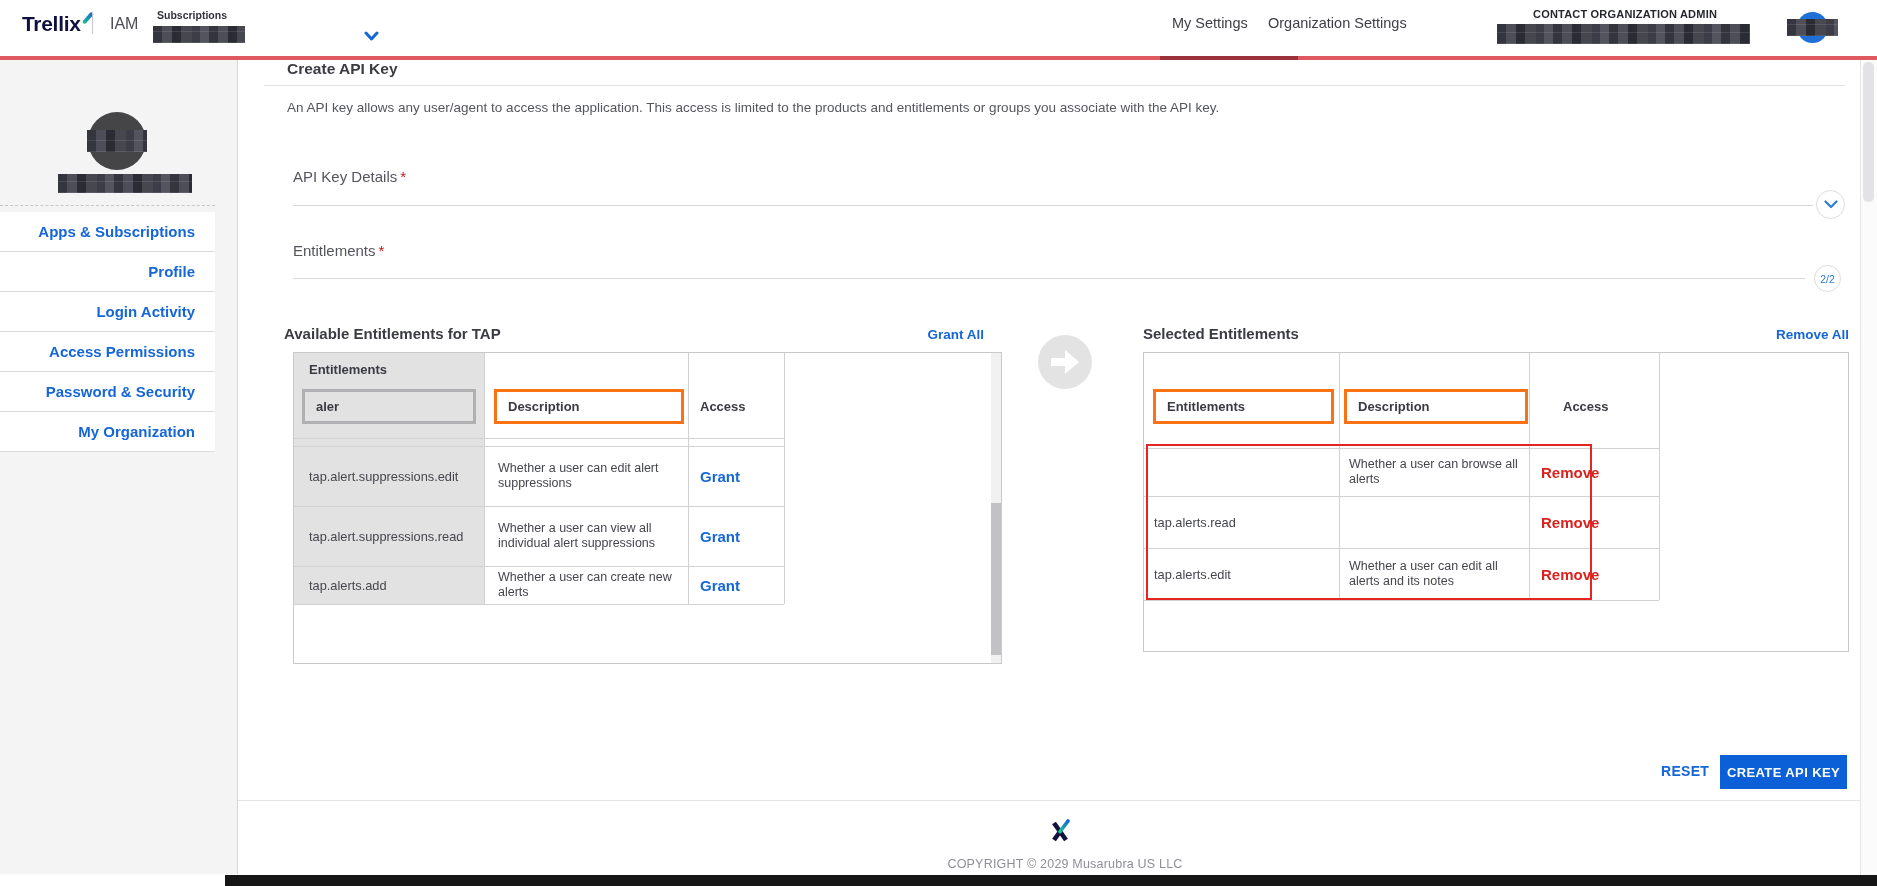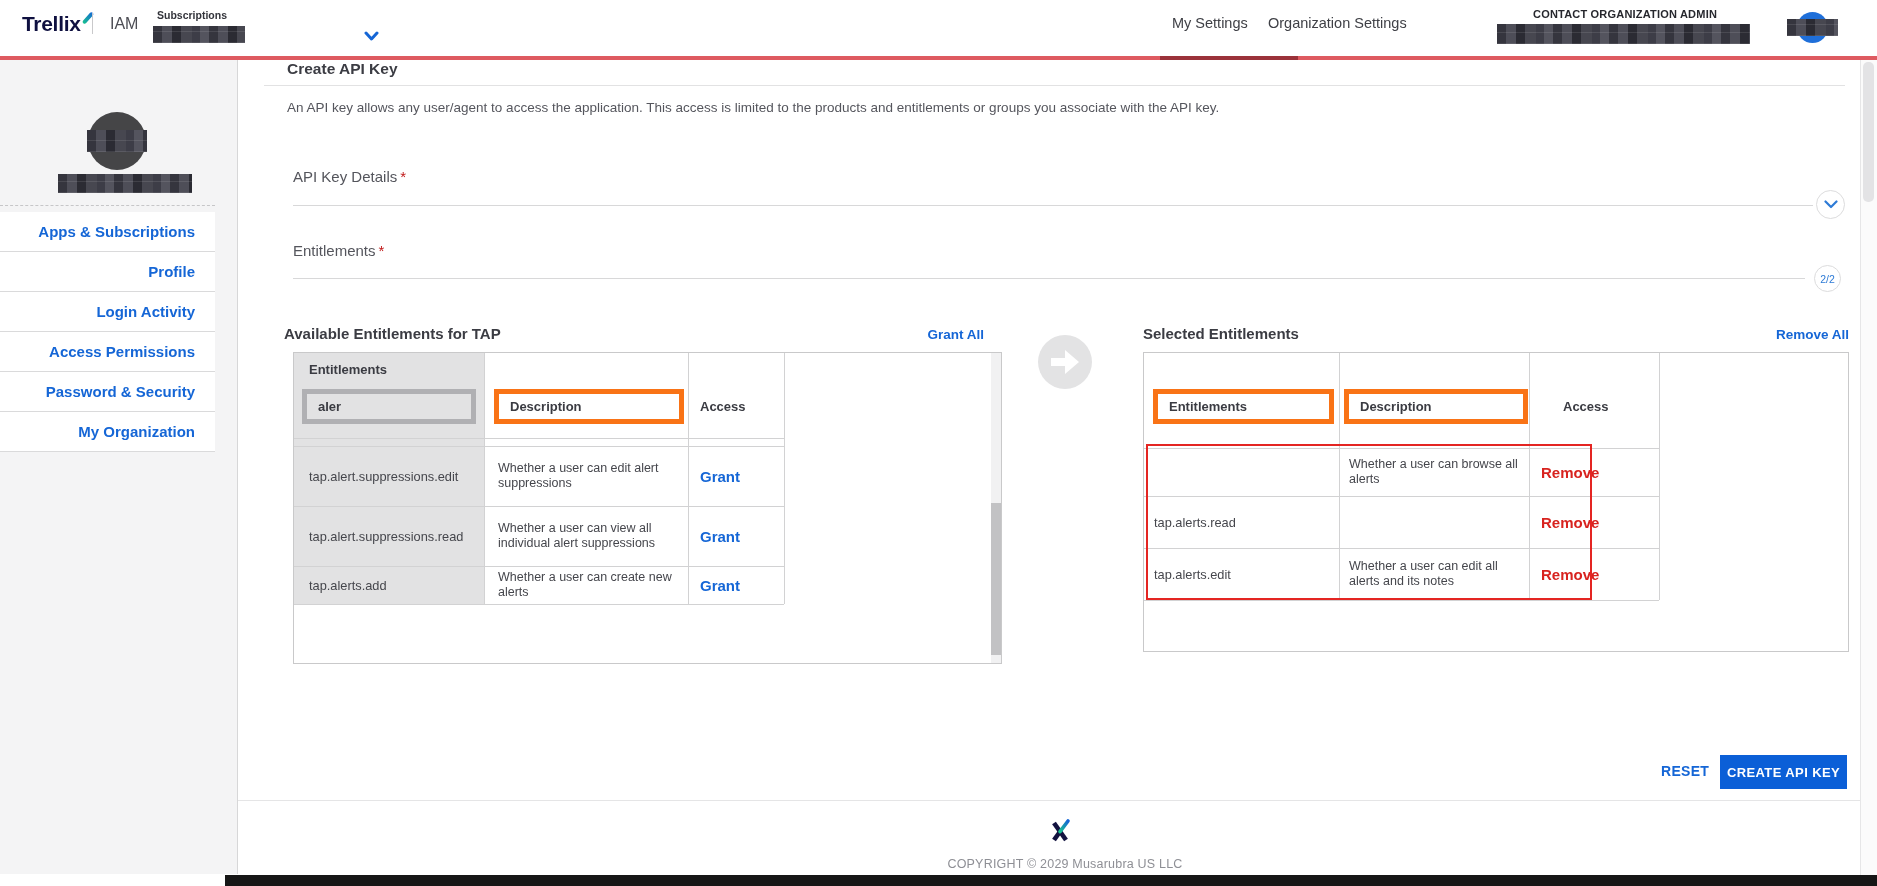--- a/index.html
+++ b/index.html
@@ -61,21 +61,21 @@
   #sel-head { left:905px; top:268px; width:706px; }
   .tbl-title { font-size:15px; font-weight:700; color:#3b3c43; }
   .tbl-action { font-size:13.5px; font-weight:700; color:#1566d6; cursor:pointer; }
   .arrowbtn { position:absolute; left:799px; top:277px; width:56px; height:56px; cursor:pointer; }
   
   .tbl { position:absolute; top:295px; border:1px solid #c9c9ca; background:#fff; }
   #tableL { left:55px; width:709px; height:312px; }
   #tableR { left:905px; width:706px; height:300px; }
   .graycol { position:absolute; left:0; top:0; width:190px; height:251px; background:#e2e2e3; }
   .col-ent-label { position:absolute; left:15px; top:9px; font-size:13px; font-weight:700; color:#3a3b42; }
-  .fbox { position:absolute; top:36px; height:35px; border:5px solid #f97316; background:#fff;
+  .fbox { position:absolute; top:36px; height:35px; border:3px solid #f97316; background:#fff;
       display:flex; align-items:center; padding-left:11px; font-size:13px; font-weight:700; color:#3a3b42; cursor:text; }
   .tl-f1 { left:8px; width:174px; background:transparent; border-color:#b0b0b3; }
   .tl-f2 { left:200px; width:190px; }
   .tr-f1 { left:9px; width:181px; }
   .tr-f2 { left:200px; width:184px; }
   .acc-label { position:absolute; top:46px; font-size:13px; font-weight:700; color:#3a3b42; }
   .tl-acc { left:406px; } .tr-acc { left:419px; }
   .vb,.hb { position:absolute; background:#d2d2d3; }
   .vb { top:0; width:1px; height:251px; }
   #tableR .vb { height:247px; }

